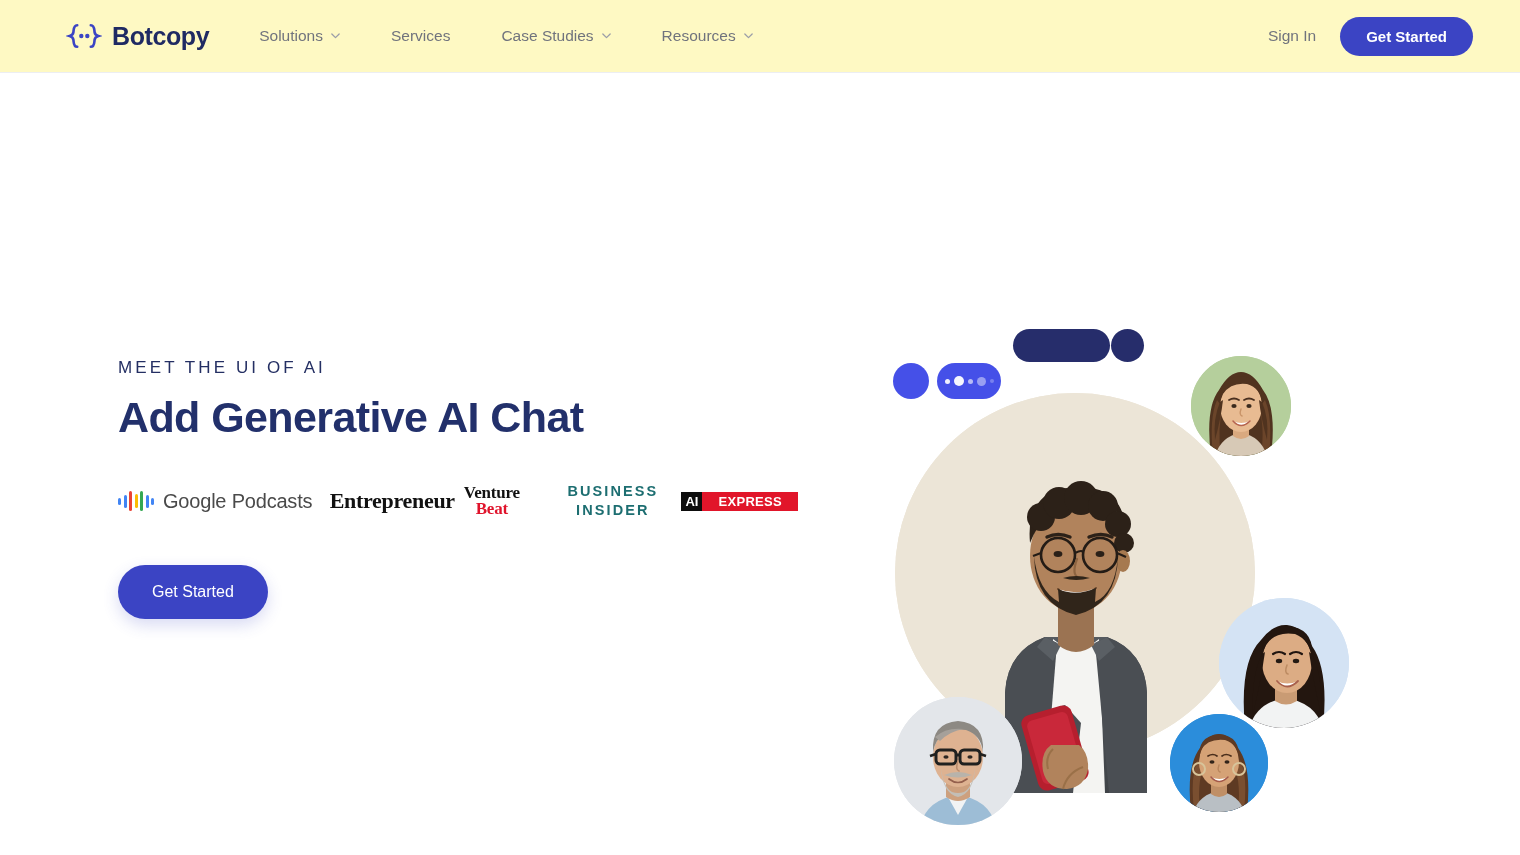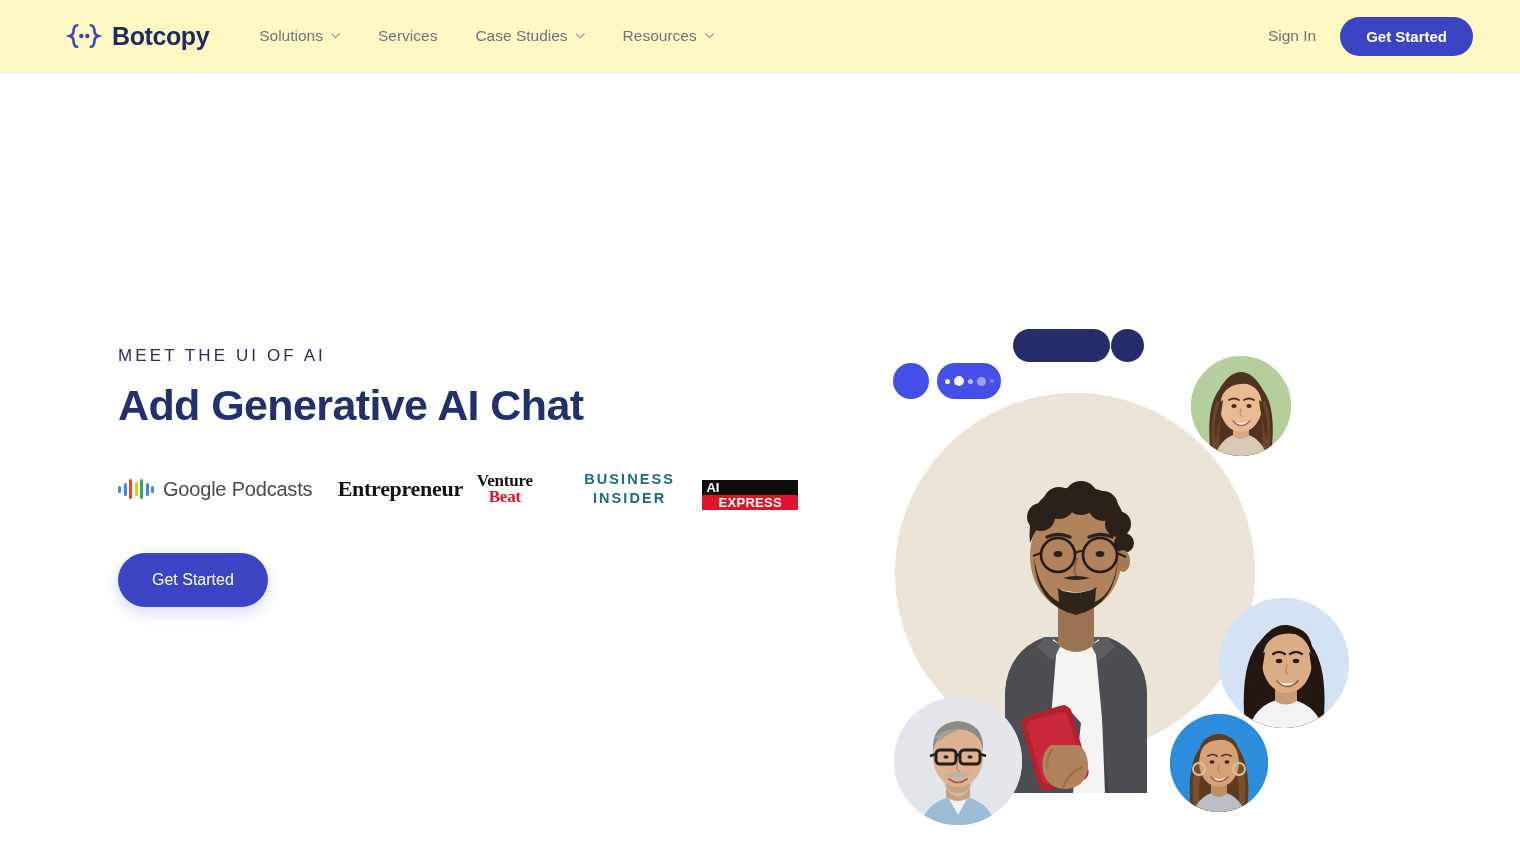--- a/index.html
+++ b/index.html
@@ -40,21 +40,21 @@
     font-size: 25px;
     font-weight: 700;
     color: #1f2a63;
     letter-spacing: -0.4px;
   }
 
   .main-nav {
     display: flex;
     align-items: center;
     margin-left: 33px;
-    gap: 4px;
+    gap: 17px;
   }
   .nav-item {
     display: flex;
     align-items: center;
     gap: 7px;
     padding: 8px 17px;
     font-size: 15.5px;
     color: #70737d;
     cursor: pointer;
     white-space: nowrap;
@@ -98,21 +98,21 @@
   .hero {
     position: relative;
     width: 1520px;
     height: 782px;
     background: #ffffff;
   }
 
   .hero-copy {
     position: absolute;
     left: 118px;
-    top: 273px;
+    top: 285px;
     width: 680px;
   }
 
   .eyebrow {
     font-size: 17px;
     letter-spacing: 3.1px;
     font-weight: 500;
     color: #242f63;
     text-transform: uppercase;
     margin-bottom: 13px;
@@ -175,21 +175,21 @@
 
   .bi-logo {
     font-size: 14.5px;
     font-weight: 700;
     color: #1d6e71;
     letter-spacing: 2.1px;
     line-height: 1.32;
     text-align: center;
   }
 
-  .aie-logo { display:flex; align-items:stretch; height:19px;flex-direction:column; }
+  .aie-logo { display:flex; align-items:stretch; height:19px; }
   .aie-a {
     background:#0d0d0d; color:#ffffff; font-weight:700; font-size:13px;
     padding: 0 4px; display:flex; align-items:center; letter-spacing:0px;
   }
   .aie-b {
     background:#e1152a; color:#ffffff; font-weight:700; font-size:13px;
     padding: 0 16px; display:flex; align-items:center; letter-spacing:0.3px;
   }
 
   .hero-cta {

